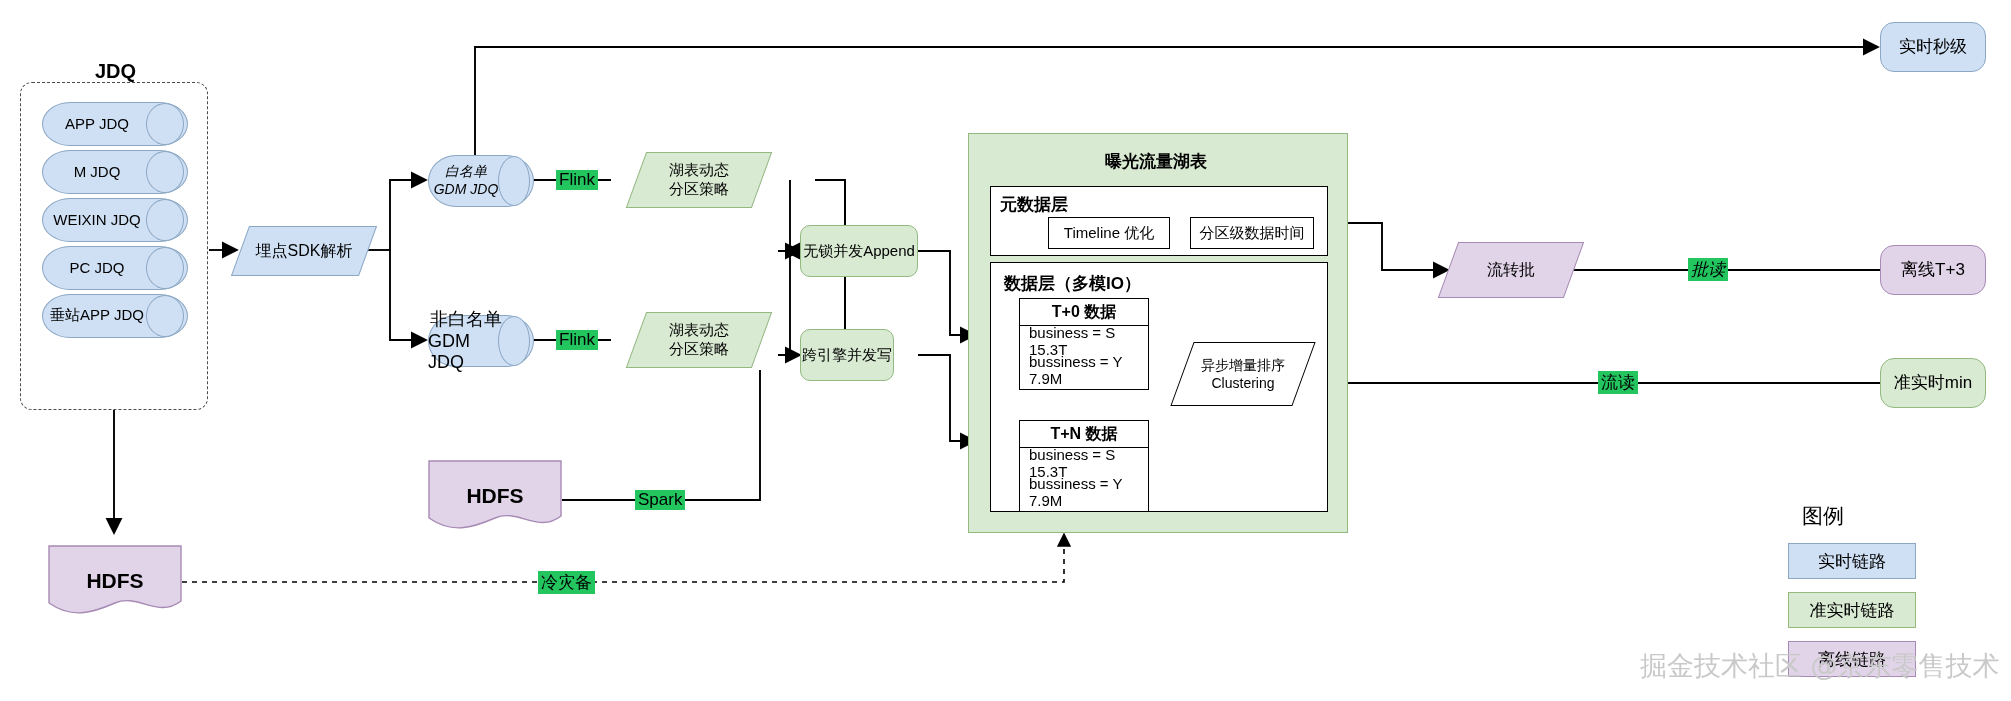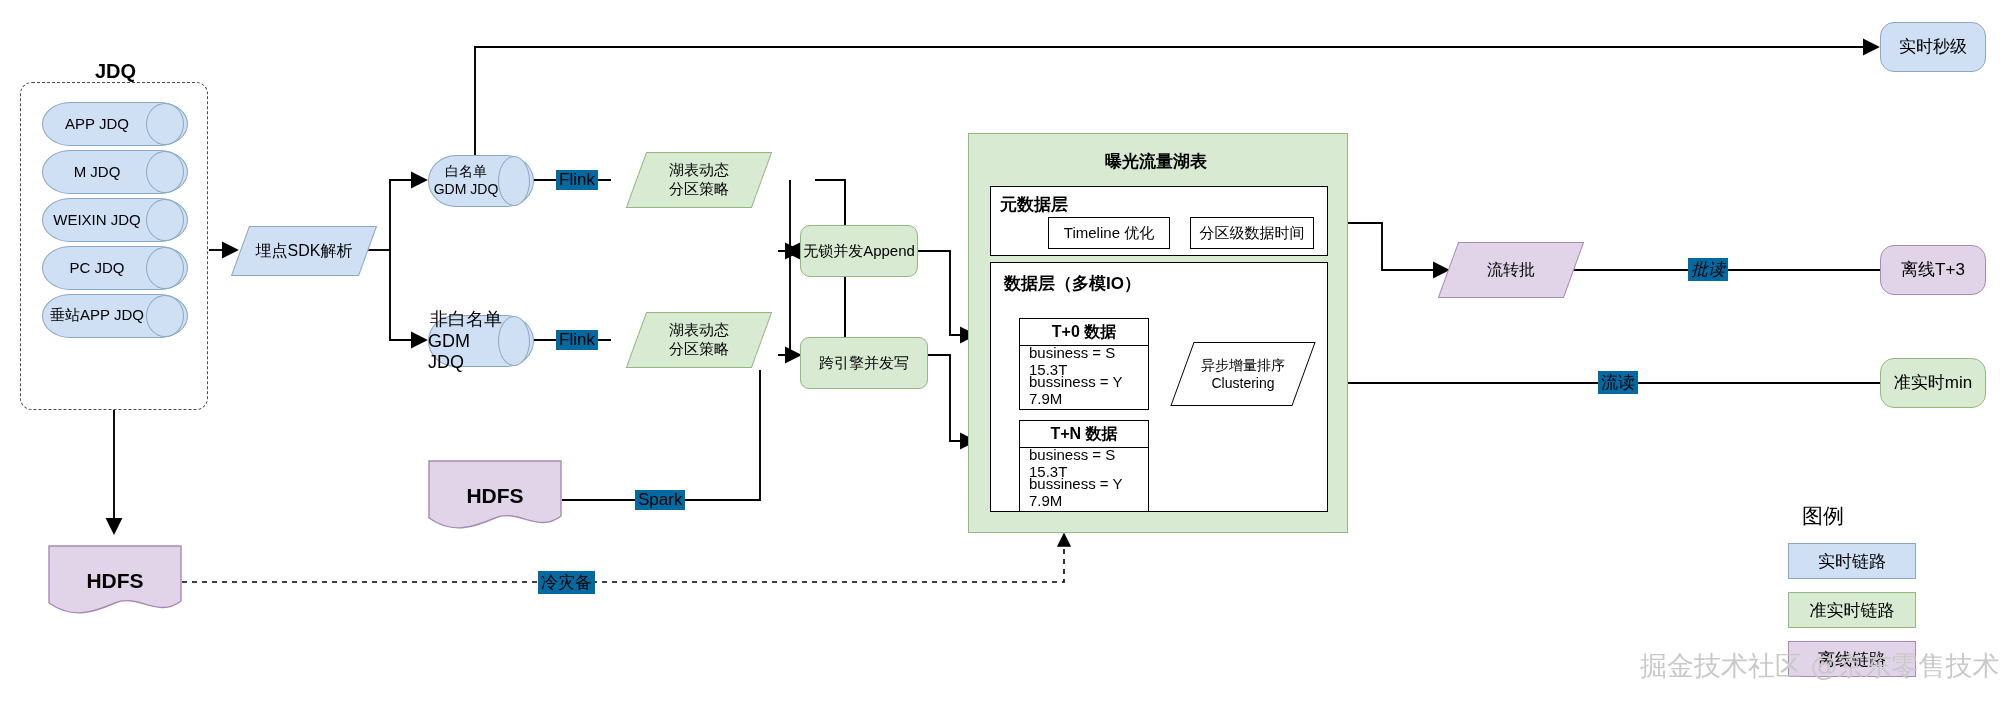--- a/index.html
+++ b/index.html
@@ -33,21 +33,21 @@
   
   .doc{position:absolute;box-sizing:border-box;}
   .doc .lbl{position:absolute;left:0;top:0;width:100%;height:100%;
         display:flex;align-items:center;justify-content:center;padding-bottom:16px;
         font-weight:bold;font-size:21px;}
   
   .grp-dash{position:absolute;border:1.6px dashed #4a4a4a;border-radius:12px;
         background:transparent;box-sizing:border-box;}
   
   .txt{position:absolute;white-space:nowrap;}
-  .edge-lbl{position:absolute;background:#0369a1;padding:0 3px;white-space:nowrap;
+  .edge-lbl{position:absolute;background:#22c55e;padding:0 3px;white-space:nowrap;
         font-size:17px;color:#000;}
   .sect{position:absolute;box-sizing:border-box;background:#ffffff;border:1.4px solid #000;}
   .sect-title{position:absolute;font-weight:bold;font-size:17px;}
   .tbl{position:absolute;box-sizing:border-box;border:1.4px solid #000;background:#fff;}
   .tbl .hd{border-bottom:1.4px solid #000;display:flex;align-items:center;
         justify-content:center;font-weight:bold;font-size:16px;height:26px;}
   .tbl .rw{display:flex;align-items:center;padding-left:9px;font-size:15px;height:29px;}
   .legend-box{position:absolute;box-sizing:border-box;display:flex;align-items:center;
         justify-content:center;font-size:17px;}
   .wm{position:absolute;font-size:27px;color:#c9c9c9;white-space:nowrap;
@@ -315,21 +315,21 @@
     <div class="lbl">HDFS</div>
   </div>
 
   <div class="para" style="left:240px;top:226px;width:128px;height:50px;">
     <div class="skewbox blue"></div>
     <div class="lbl" style="font-size:16px;text-align:center;">
         <span>埋点SDK解析</span>
       </div>
   </div>
 
-  <div class="cyl" style="left:428px;top:155px;width:104px;height:50px;">
+  <div class="cyl" style="left:428px;top:155px;width:104px;height:50px;font-style:italic;">
     <div class="body"></div>
     <div class="cap" style="width:30px;"></div>
     <div class="lbl" style="font-size:14px;width:calc(100% - 28px);">
       <span>白名单</span>
       <span>GDM JDQ</span>
     </div>
   </div>
   <div class="cyl" style="left:428px;top:315px;width:104px;height:50px;">
     <div class="body"></div>
     <div class="cap" style="width:30px;"></div>
@@ -353,21 +353,21 @@
     <div class="skewbox green"></div>
     <div class="lbl" style="font-size:15px;">
       <span>湖表动态</span>
       <span>分区策略</span>
     </div>
   </div>
 
   <div class="node green rnd" style="left:800px;top:225px;width:118px;height:52px;font-size:15px;">
     <span>无锁并发Append</span>
   </div>
-  <div class="node green rnd" style="left:800px;top:337px;width:128px;height:52px;font-size:15px;border-radius:9px;">
+  <div class="node green rnd" style="left:800px;top:329px;width:94px;height:52px;font-size:15px;">
     <span>跨引擎并发写</span>
   </div>
 
   <div class="doc" style="left:428px;top:460px;width:134px;height:72px;">
     <svg width="134" height="72" viewBox="0 0 134 72">
       <path d="M1,1 H133 V56 C110,74 90,48 67,58 C44,68 24,74 1,58 Z" fill="#e1d4e8" stroke="#a78ab5" stroke-width="1.4"></path>
     </svg>
     <div class="lbl">HDFS</div>
   </div>
   <div class="edge-lbl" style="left:635px;top:490px;">Spark</div>
@@ -381,21 +381,21 @@
   <div class="node white" style="left:1048px;top:217px;width:122px;height:32px;font-size:15px;">
     <span>Timeline 优化</span>
   </div>
   <div class="node white" style="left:1190px;top:217px;width:124px;height:32px;font-size:15px;">
     <span>分区级数据时间</span>
   </div>
 
   <div class="sect" style="left:990px;top:262px;width:338px;height:250px;"></div>
   <div class="sect-title" style="left:1004px;top:272px;">数据层（多模IO）</div>
 
-  <div class="tbl" style="left:1019px;top:298px;width:130px;height:92px;margin-top:20px;">
+  <div class="tbl" style="left:1019px;top:298px;width:130px;height:92px;">
     <div class="hd">T+0 数据</div>
     <div class="rw">business = S   15.3T</div>
     <div class="rw">bussiness = Y  7.9M</div>
   </div>
 
   <div class="tbl" style="left:1019px;top:420px;width:130px;height:92px;">
     <div class="hd">T+N 数据</div>
     <div class="rw">business = S   15.3T</div>
     <div class="rw">bussiness = Y  7.9M</div>
   </div>

